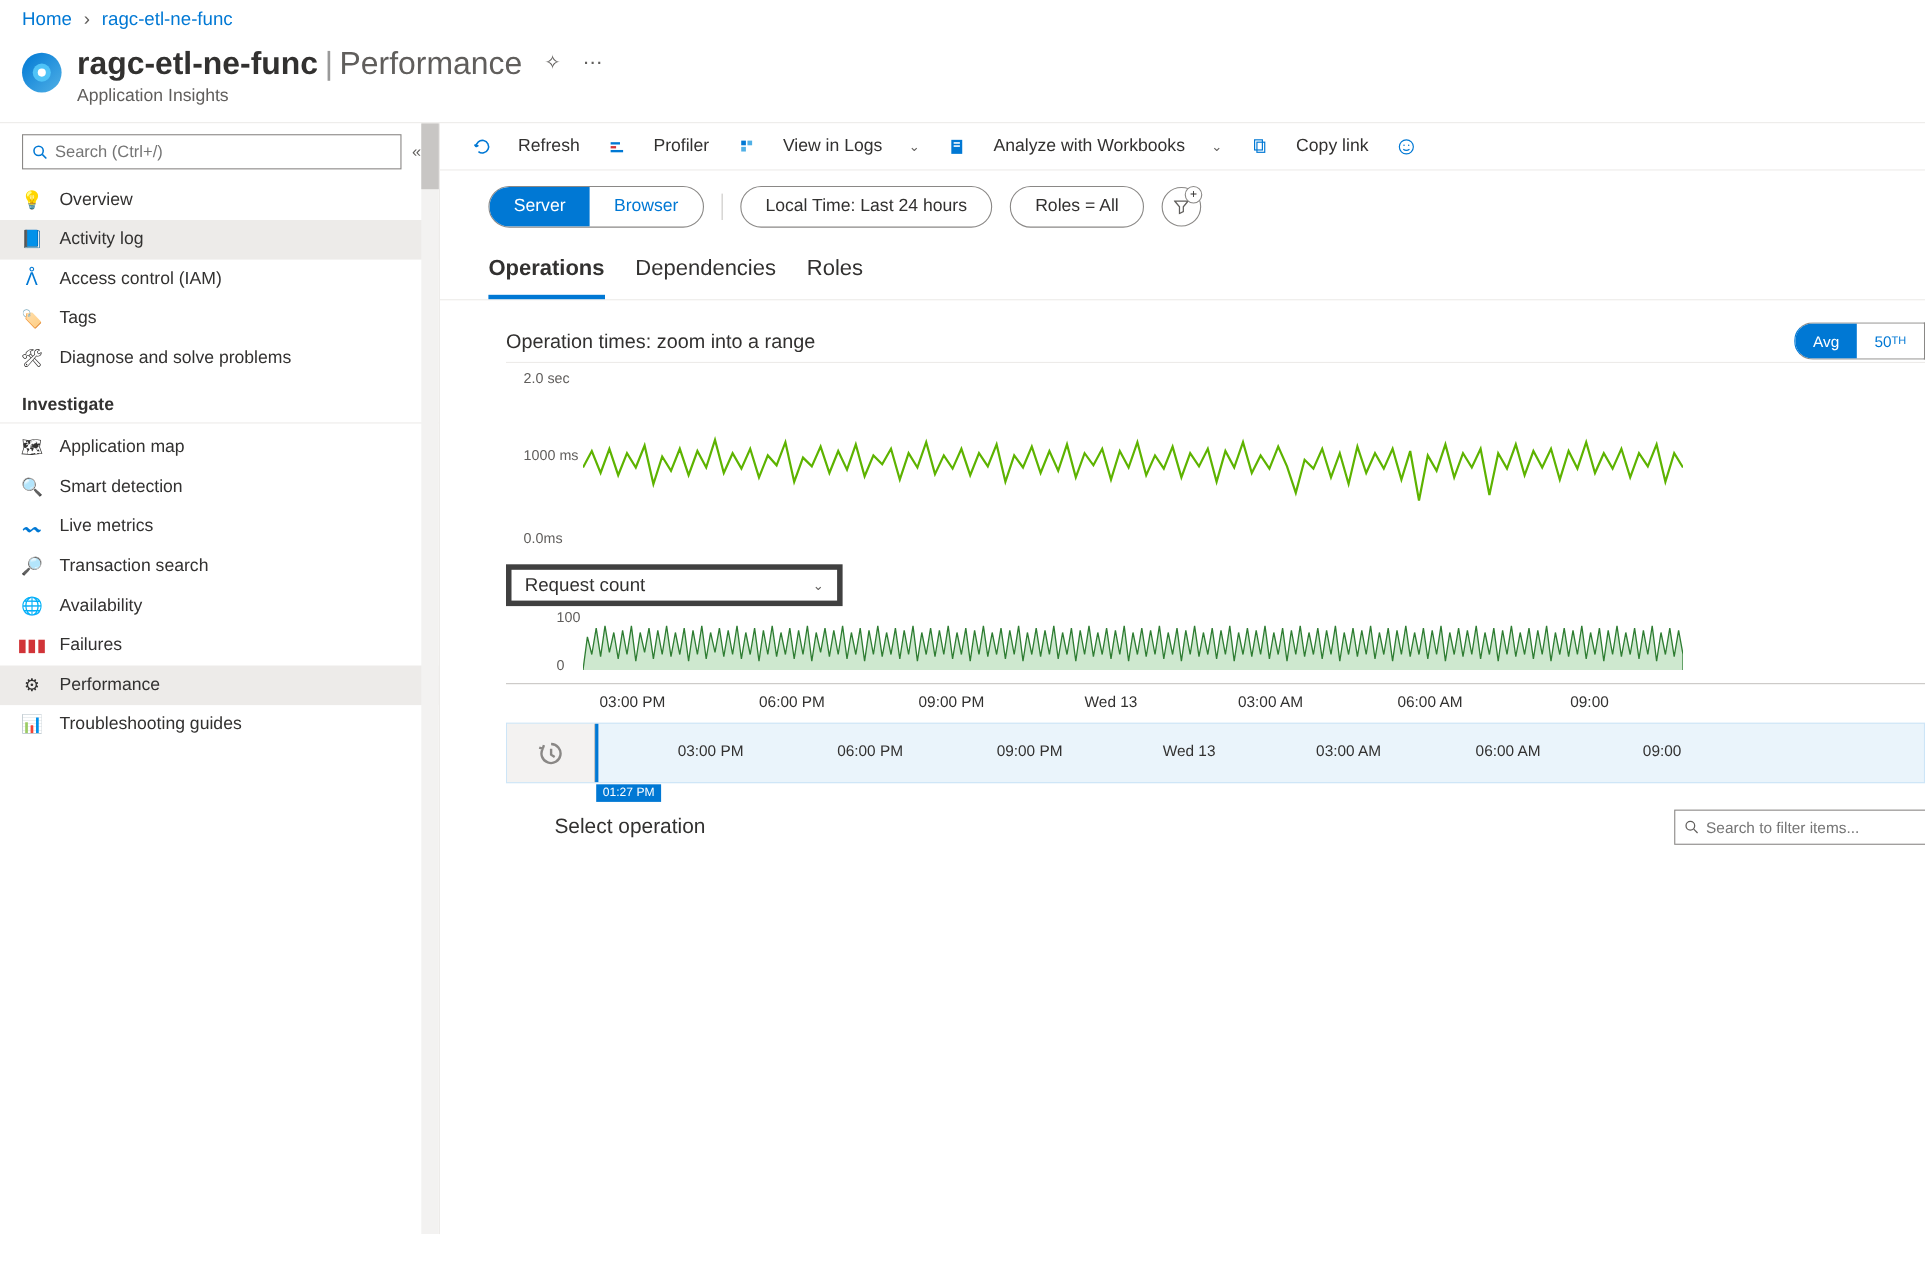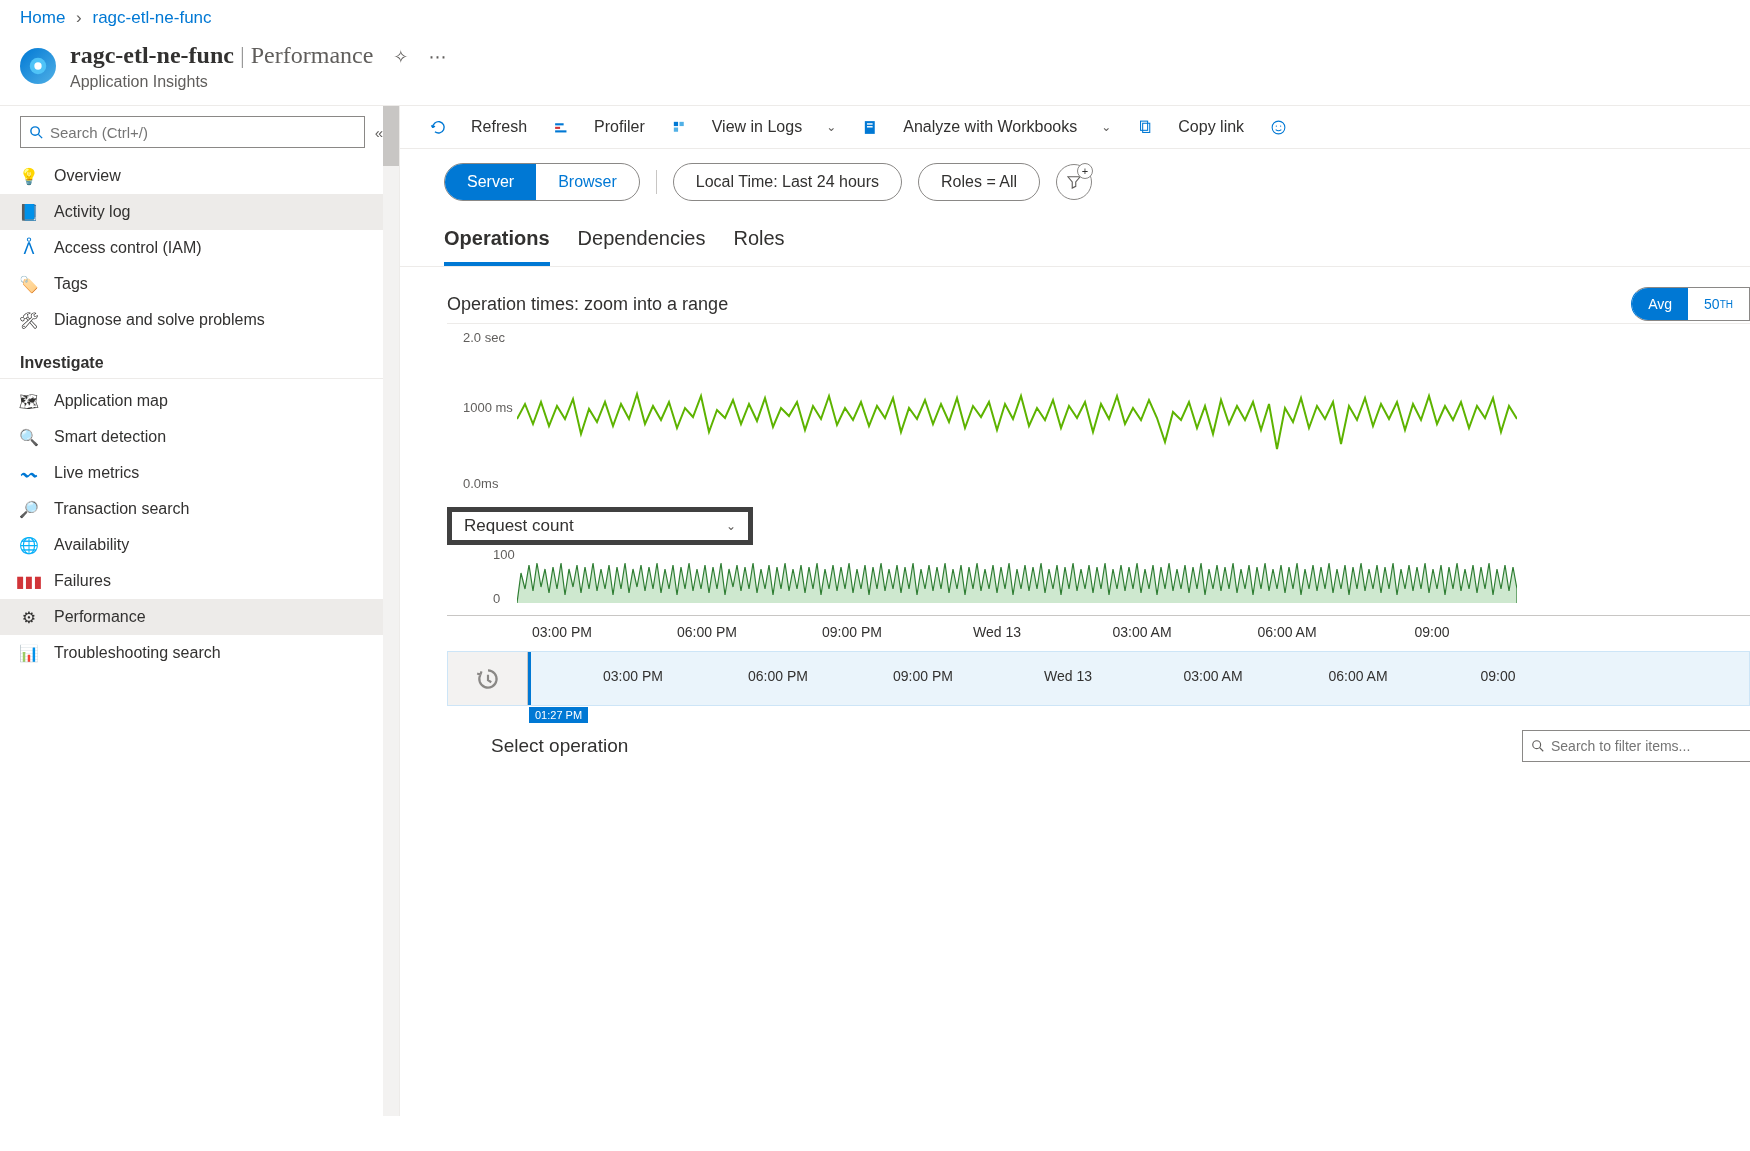--- a/index.html
+++ b/index.html
@@ -22,21 +22,21 @@
   padding: 6px 20px 14px;
 }
 .page-header .icon-circle {
   width: 36px; height: 36px; border-radius: 50%;
   background: linear-gradient(135deg,#0078d4,#50b0e6);
   display:flex;align-items:center;justify-content:center;
   margin-right:14px;margin-top:6px;
 }
 .page-header .icon-circle svg { width:22px;height:22px;fill:#fff; }
 .page-header h1 {
-  font-size: 24px; font-weight: 600; color:#323130;font-family:Liberation Serif, serif;
+  font-size: 29px; font-weight: 600; color:#323130;
 }
 .page-header h1 .sep { color:#999; font-weight:400; margin:0 6px; }
 .page-header h1 .page { font-weight:400; color:#605e5c; }
 .page-header .subtitle { font-size:16px; color:#605e5c; margin-top:4px; }
 .page-header .actions { display:flex; gap:20px; align-items:center; margin-left:20px; margin-top:4px; color:#605e5c; }
 .page-header .actions .pin, .page-header .actions .more { cursor:pointer; font-size:18px; }
 .layout { display:flex; height: calc(100vh - 140px); border-top:1px solid #edebe9;}
 .sidebar { width: 400px; border-right:1px solid #edebe9; overflow-y:auto; position:relative;}
 .search-row { display:flex; align-items:center; padding:10px 16px 10px 20px; gap:10px;}
 .search-box {
@@ -85,21 +85,21 @@
 .filter-icon-btn {
   width:36px;height:36px;border:1px solid #8a8886;border-radius:50%;
   display:flex;align-items:center;justify-content:center;cursor:pointer;position:relative;
 }
 .filter-icon-btn::after{content:"+";position:absolute;top:-2px;right:-2px;font-size:11px;background:#fff;border:1px solid #8a8886;border-radius:50%;width:14px;height:14px;display:flex;align-items:center;justify-content:center;}
 .tabs-row { display:flex; gap:28px; padding:6px 44px 0; border-bottom:1px solid #edebe9;}
 .tabs-row .tab {
   font-size:20px; color:#323130; padding:6px 0 12px; cursor:pointer;
 }
 .tabs-row .tab.active { font-weight:600; border-bottom:4px solid #0078d4; }
-.chart-area { padding:20px 0 0 36px; position:relative;margin-left:11px;}
+.chart-area { padding:20px 0 0 60px; position:relative;}
 .chart-header-row{display:flex;align-items:center;justify-content:space-between;padding-right:0;}
 .chart-title{font-size:18px;color:#323130;}
 .avg-seg{display:flex;align-items:center;border:1px solid #8a8886;border-left:1px solid #0078d4;border-radius:22px 0 0 22px;height:34px;overflow:hidden;}
 .avg-seg .seg{padding:0 16px;height:100%;display:flex;align-items:center;font-size:14px;color:#0078d4;cursor:pointer;}
 .avg-seg .seg.active{background:#0078d4;color:#fff;}
 .avg-seg .suptext{font-size:10px;vertical-align:super;}
 .chart-canvas { position:relative; height:180px; margin-top:2px; border-top:1px solid #edebe9;}
 .chart-canvas .ylabel { position:absolute; left:16px; font-size:13px; color:#605e5c; }
 .chart-canvas svg { position:absolute; left:70px; top:0; }
 .metric-dropdown {
@@ -208,21 +208,21 @@
       <li>
           <span class="nav-icon" style="color:#d13438">▮▮▮</span>
           <span>Failures</span>
         </li>
       <li class="selected">
           <span class="nav-icon">⚙</span>
           <span>Performance</span>
         </li>
       <li>
           <span class="nav-icon" style="color:#107c10">📊</span>
-          <span>Troubleshooting search</span>
+          <span>Troubleshooting guides</span>
         </li>
     </ul>
     <div class="scrollbar-track">
 
       <div class="scrollbar-thumb"></div>
     </div>
   </div>
 
   <div class="content">
     <div class="toolbar">

